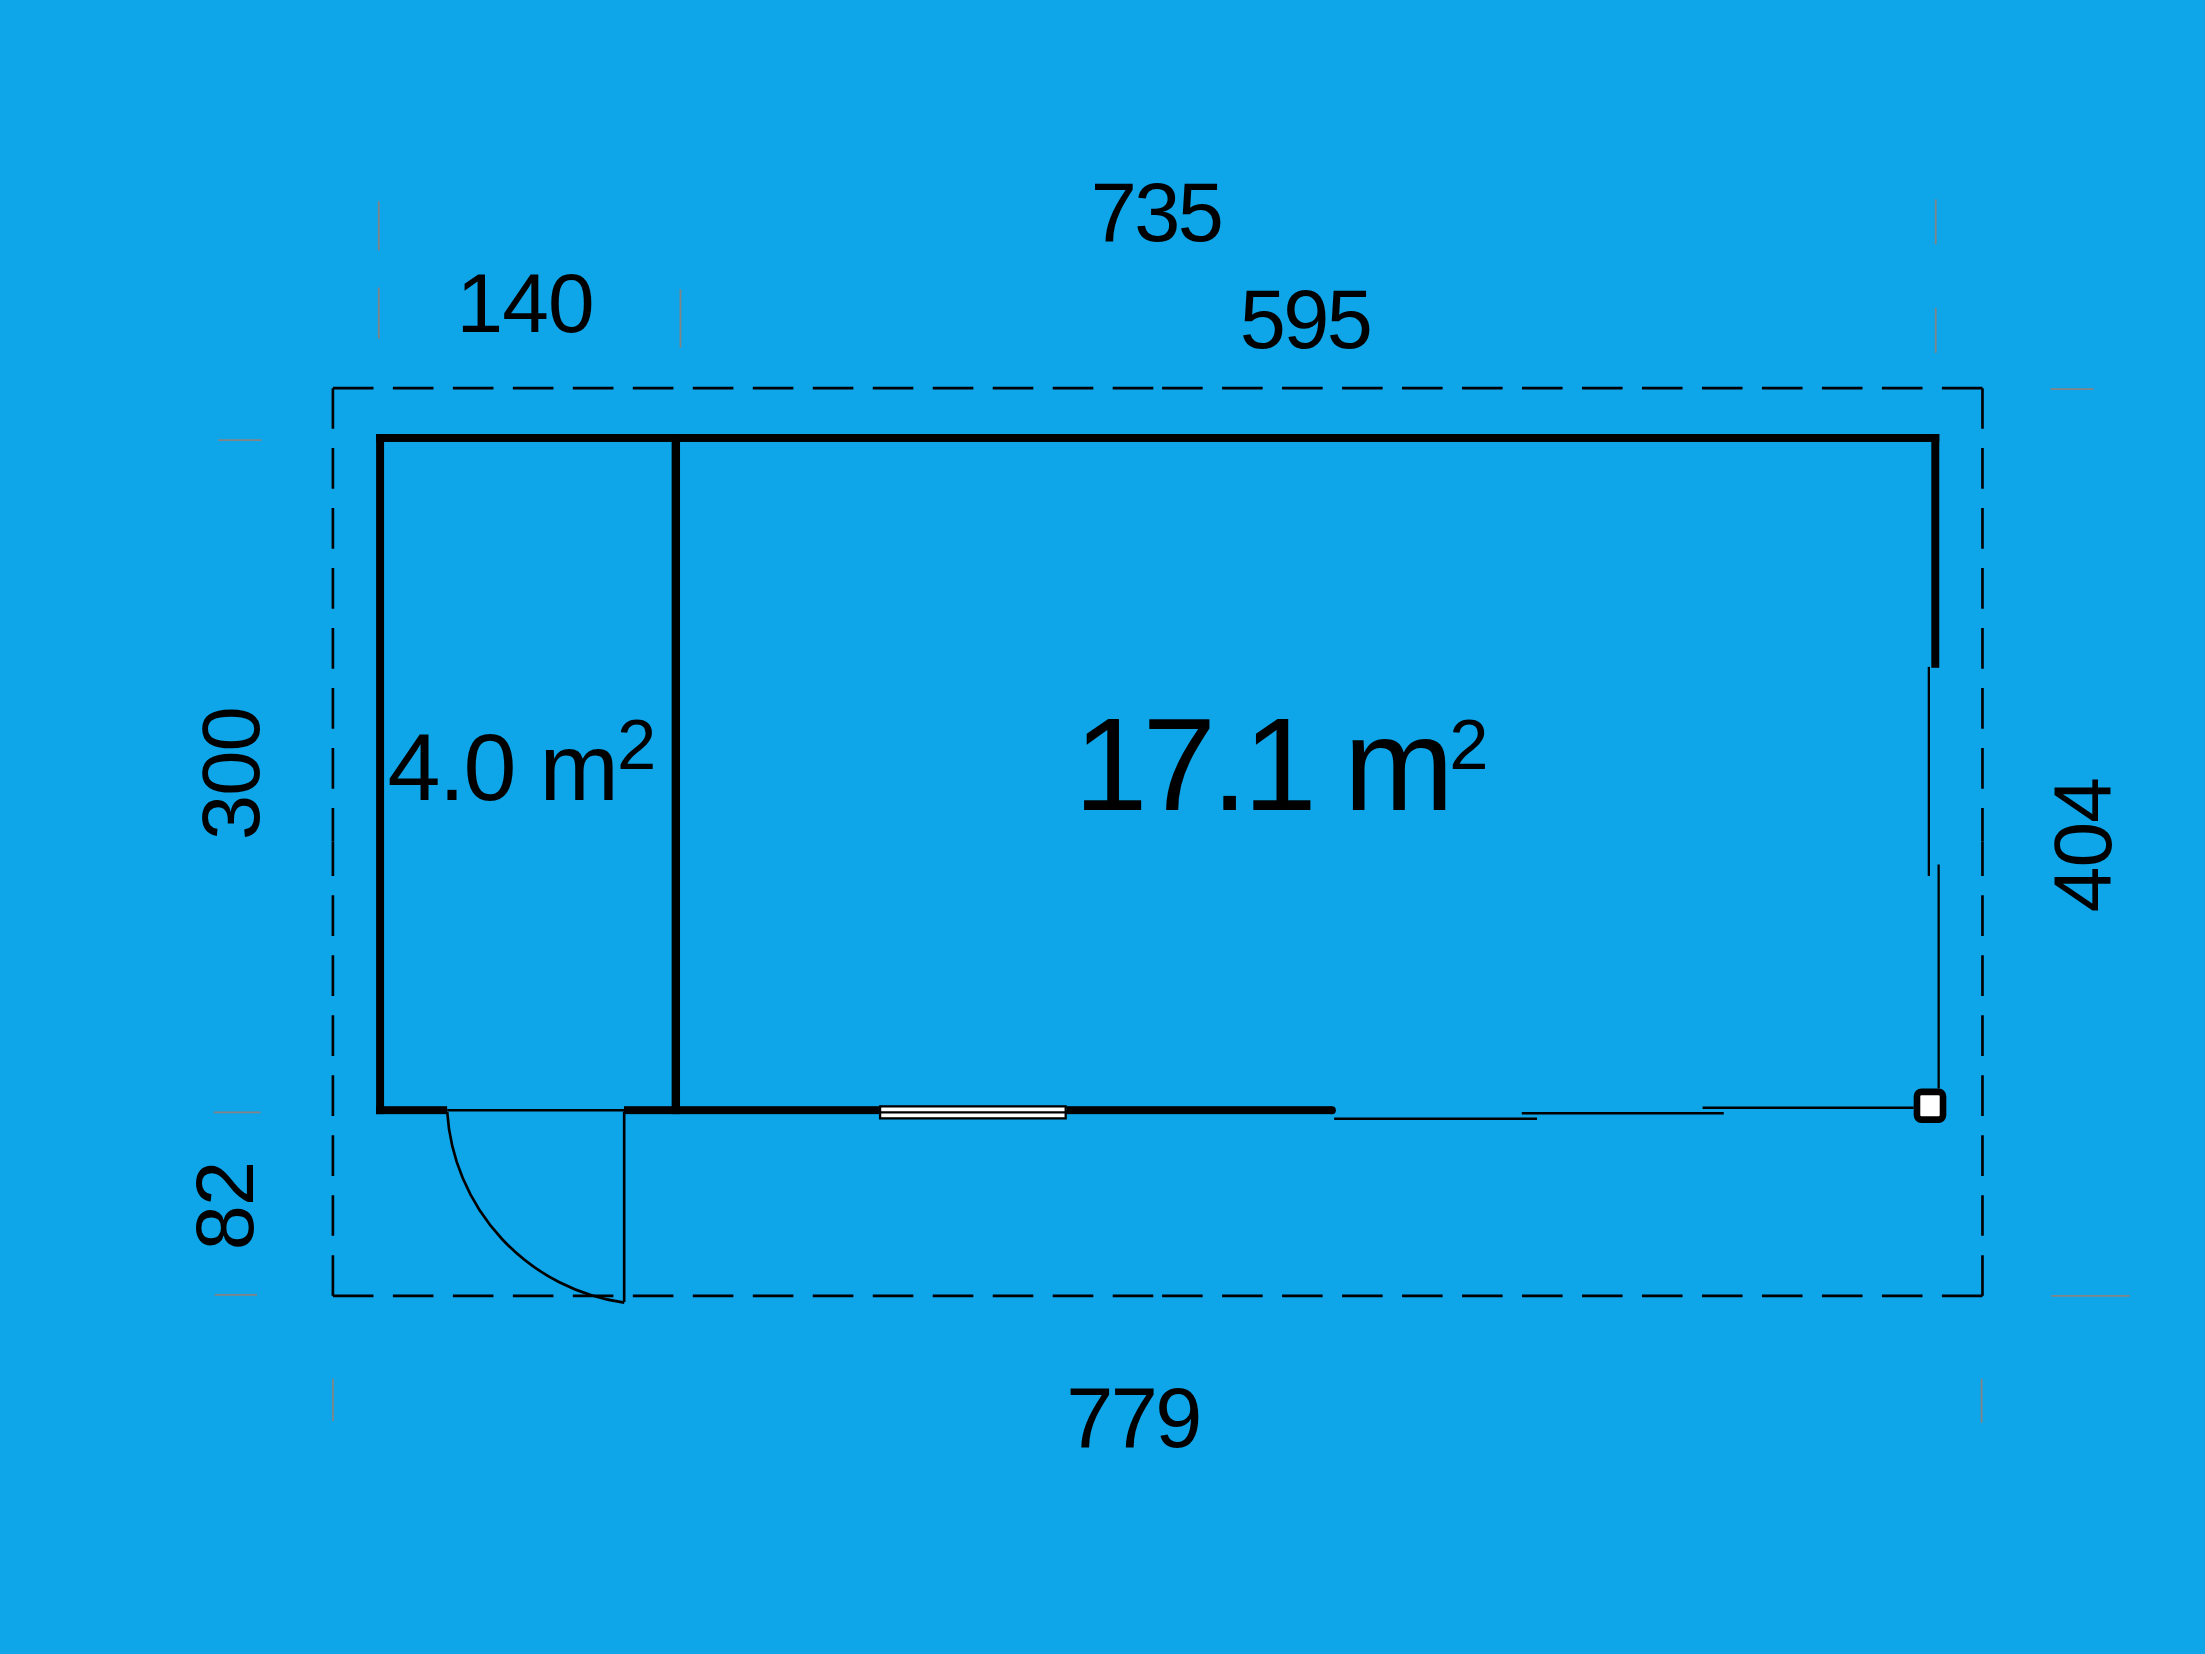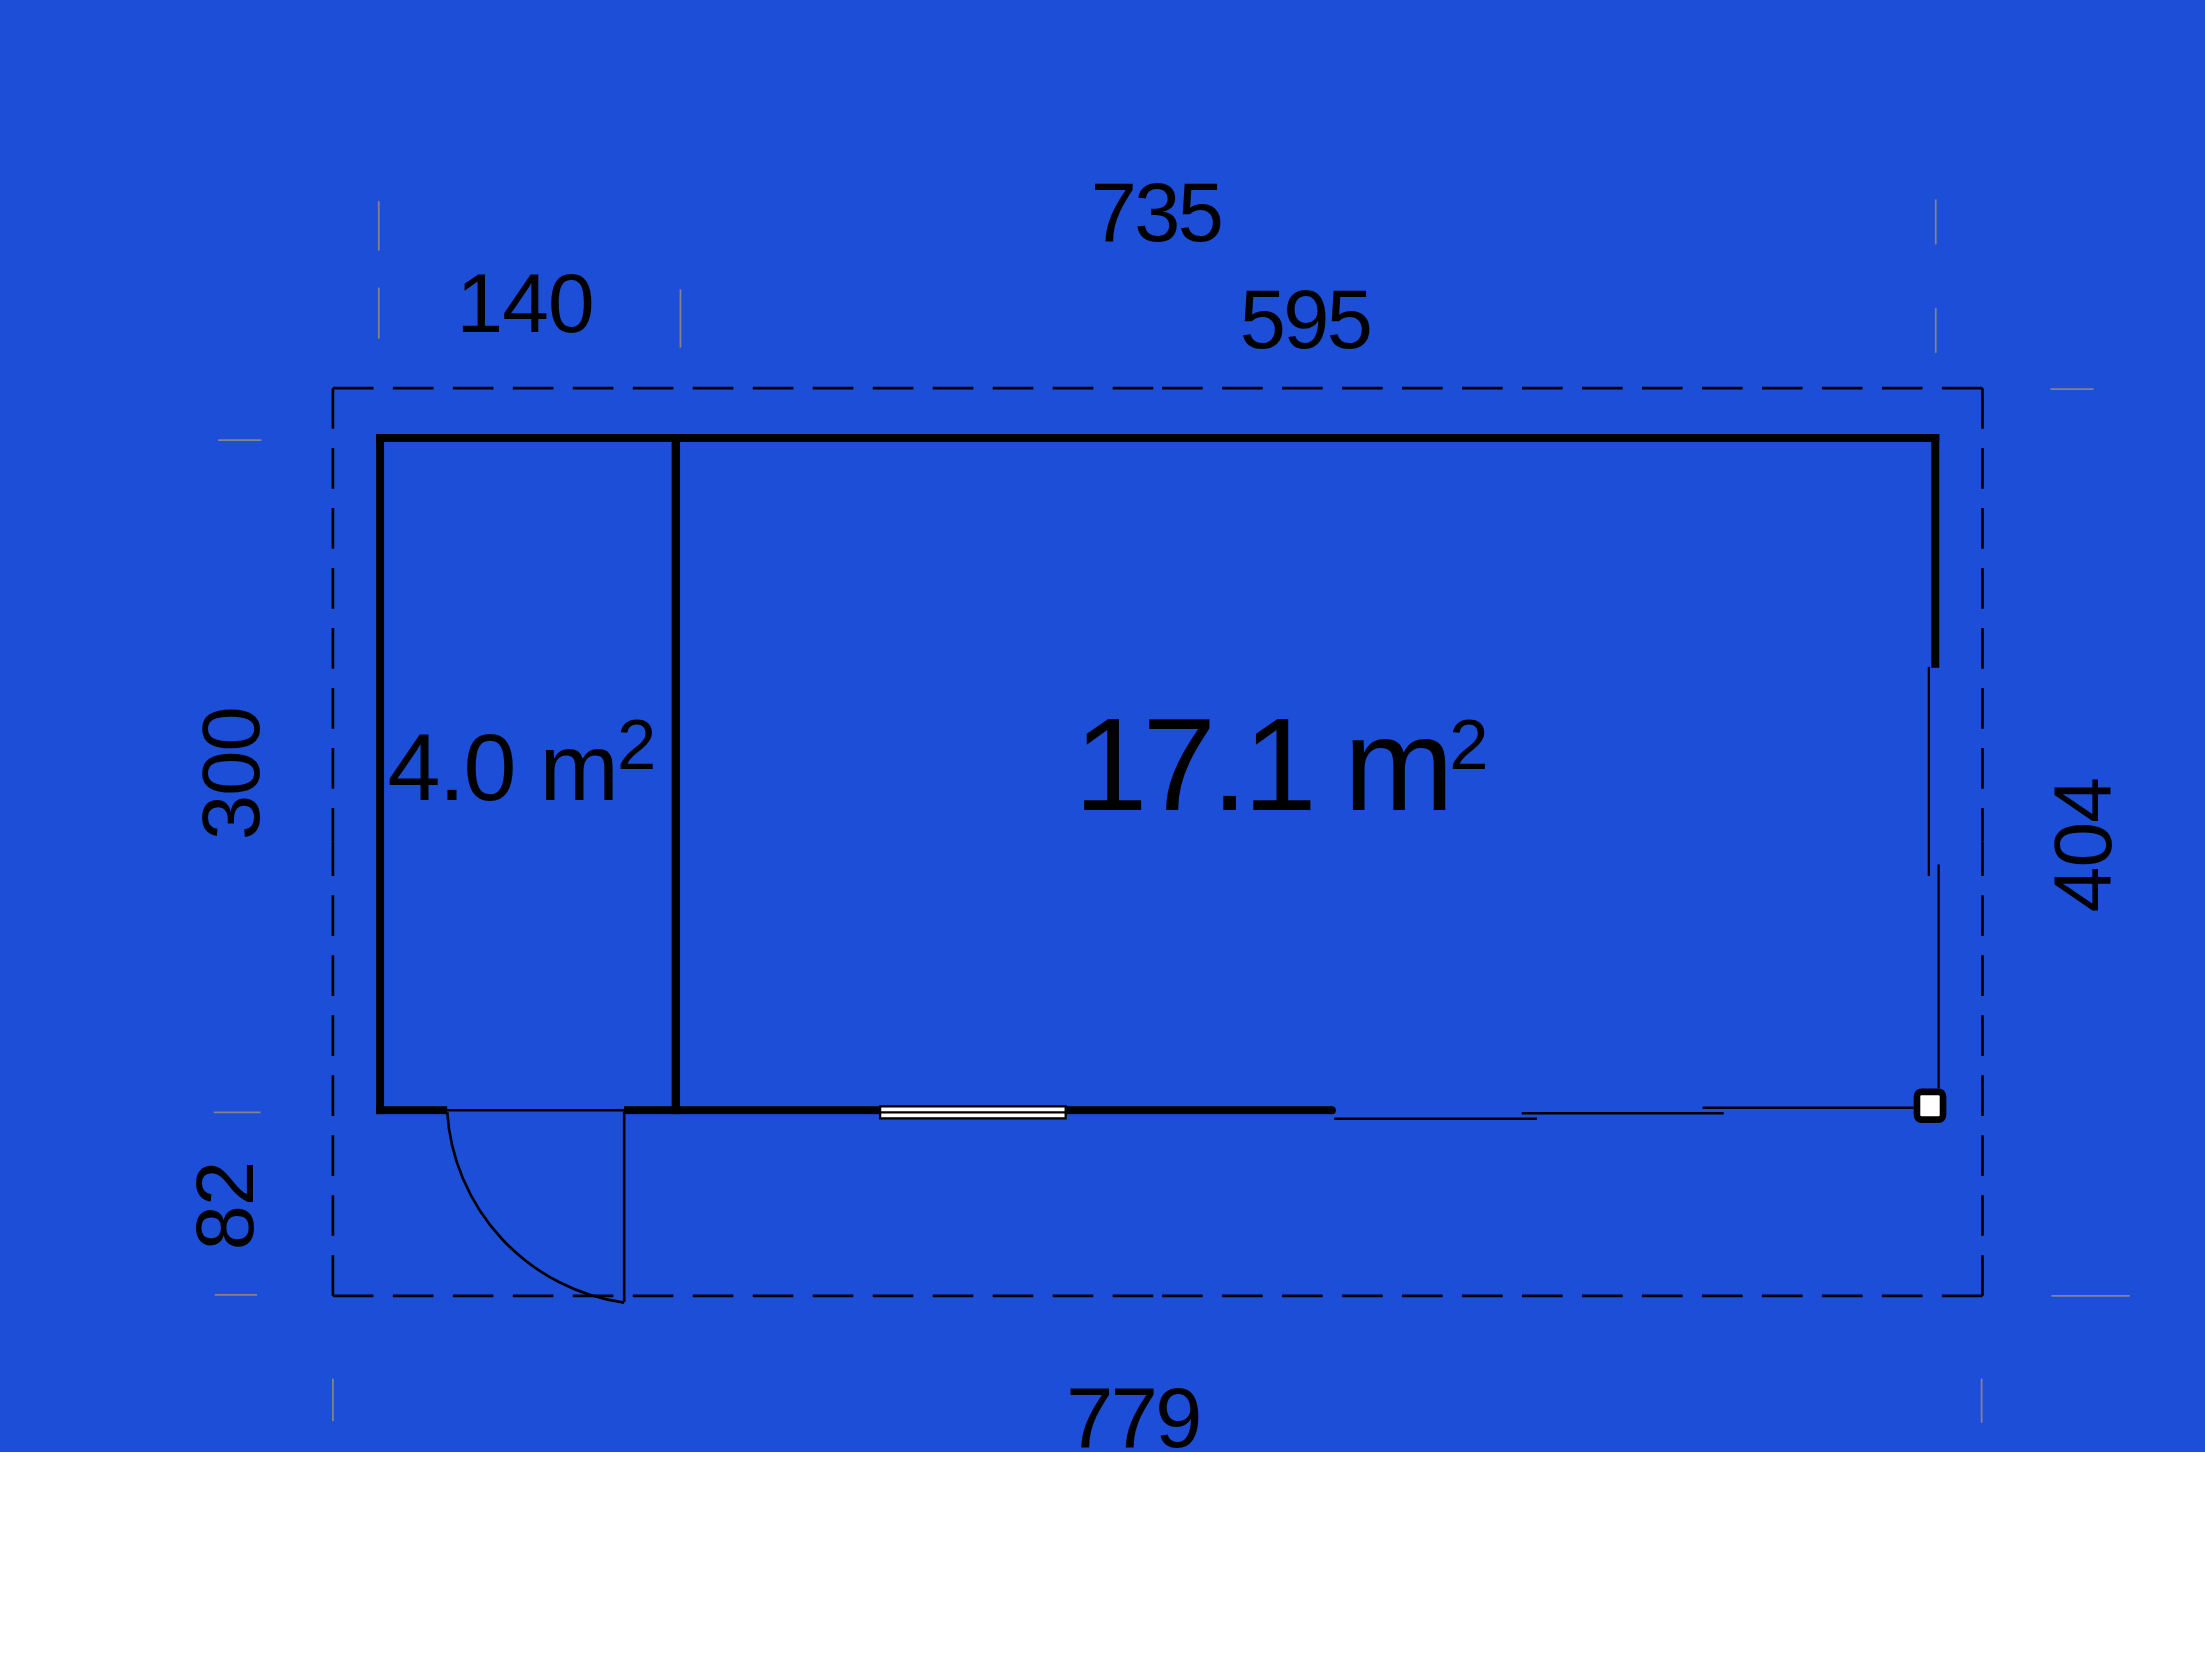--- a/index.html
+++ b/index.html
@@ -1,16 +1,16 @@
 <!DOCTYPE html>
 <html style="font-size:14px"><head>
 <meta charset="utf-8">
 <style>
   html,body{margin:0;padding:0;background:#fff;}
-  .page{position:relative;width:2206px;height:1452px;background:#1d4ed8;overflow:hidden;}
+  .page{position:relative;width:2206px;height:1654px;background:#0ea5e9;overflow:hidden;}
   svg{position:absolute;left:0;top:0;}
   text{font-family:"Liberation Sans",sans-serif;fill:#000;}
 </style>
 </head>
 <body>
 
 <div class="page">
 <svg width="2206" height="1654" viewBox="0 0 2500 1875">
 
   <g stroke="#000" stroke-width="3" stroke-dasharray="46 22" fill="none">

